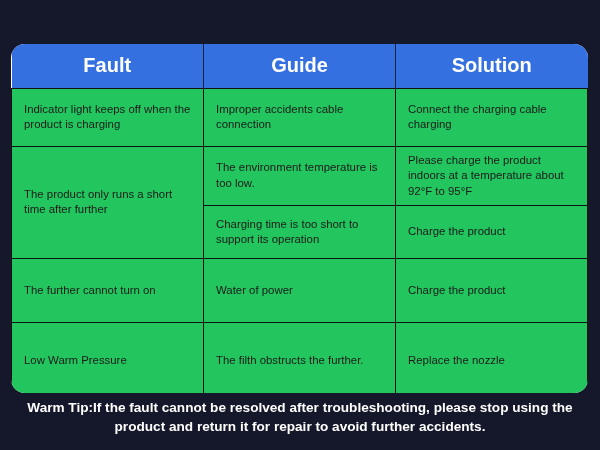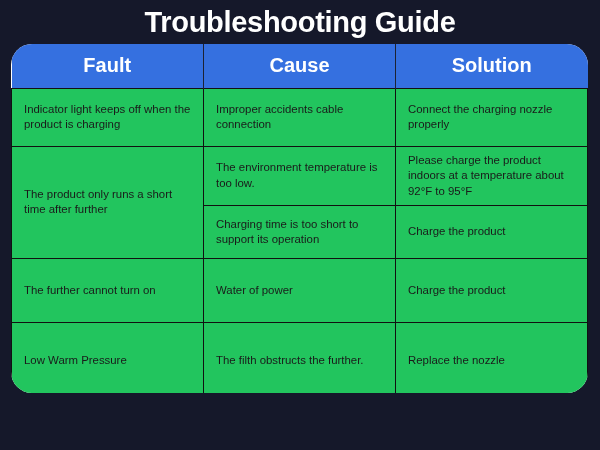--- a/index.html
+++ b/index.html
@@ -39,21 +39,21 @@
     width: 100%;
     font-family: "Liberation Sans", sans-serif;
   }
 
   .table-wrap {
     position: absolute;
     left: 11px;
     top: 44px;
     width: 577px;
     height: 349px;
-    border-radius: 21px;
+    border-radius: 14px;
     overflow: hidden;
     background: #ffffff;
   }
 
   table.troubleshoot {
     border-collapse: collapse;
     width: 577px;
     height: 349px;
     table-layout: fixed;
   }
@@ -102,37 +102,36 @@
     line-height: 19px;
     text-align: center;
     font-family: "Liberation Sans", sans-serif;
   }
 </style>
 </head>
 <body>
 
 <div class="page">
 
-  <div class="page-title">Troubleshooting Guide</div>
 
   <div class="table-wrap">
     <table class="troubleshoot">
       <thead>
         <tr>
           <th class="col-fault">Fault</th>
-          <th class="col-cause hdr-sep">Cause</th>
+          <th class="col-cause hdr-sep">Guide</th>
           <th class="col-solution hdr-sep">Solution</th>
         </tr>
       </thead>
       <tbody>
 
         <tr style="height:58px;">
           <td class="col-fault">Indicator light keeps off when the product is charging</td>
           <td class="col-cause">Improper accidents cable connection</td>
-          <td class="col-solution">Connect the charging nozzle properly</td>
+          <td class="col-solution">Connect the charging cable charging</td>
         </tr>
 
         <tr style="height:53px;">
           <td class="col-fault" rowspan="2">The product only runs a short time after further</td>
           <td class="col-cause">The environment temperature is too low.</td>
           <td class="col-solution">Please charge the product indoors at a temperature about 92°F to 95°F</td>
         </tr>
 
         <tr style="height:53px;">
           <td class="col-cause">Charging time is too short to support its operation</td>
@@ -148,14 +147,15 @@
         <tr style="height:76px;">
           <td class="col-fault">Low Warm Pressure</td>
           <td class="col-cause">The filth obstructs the further.</td>
           <td class="col-solution">Replace the nozzle</td>
         </tr>
 
       </tbody>
     </table>
   </div>
 
+  <div class="footer-note">Warm Tip:If the fault cannot be resolved after troubleshooting, please stop using the product and return it for repair to avoid further accidents.</div>
 
 </div>
 
 </body></html>

